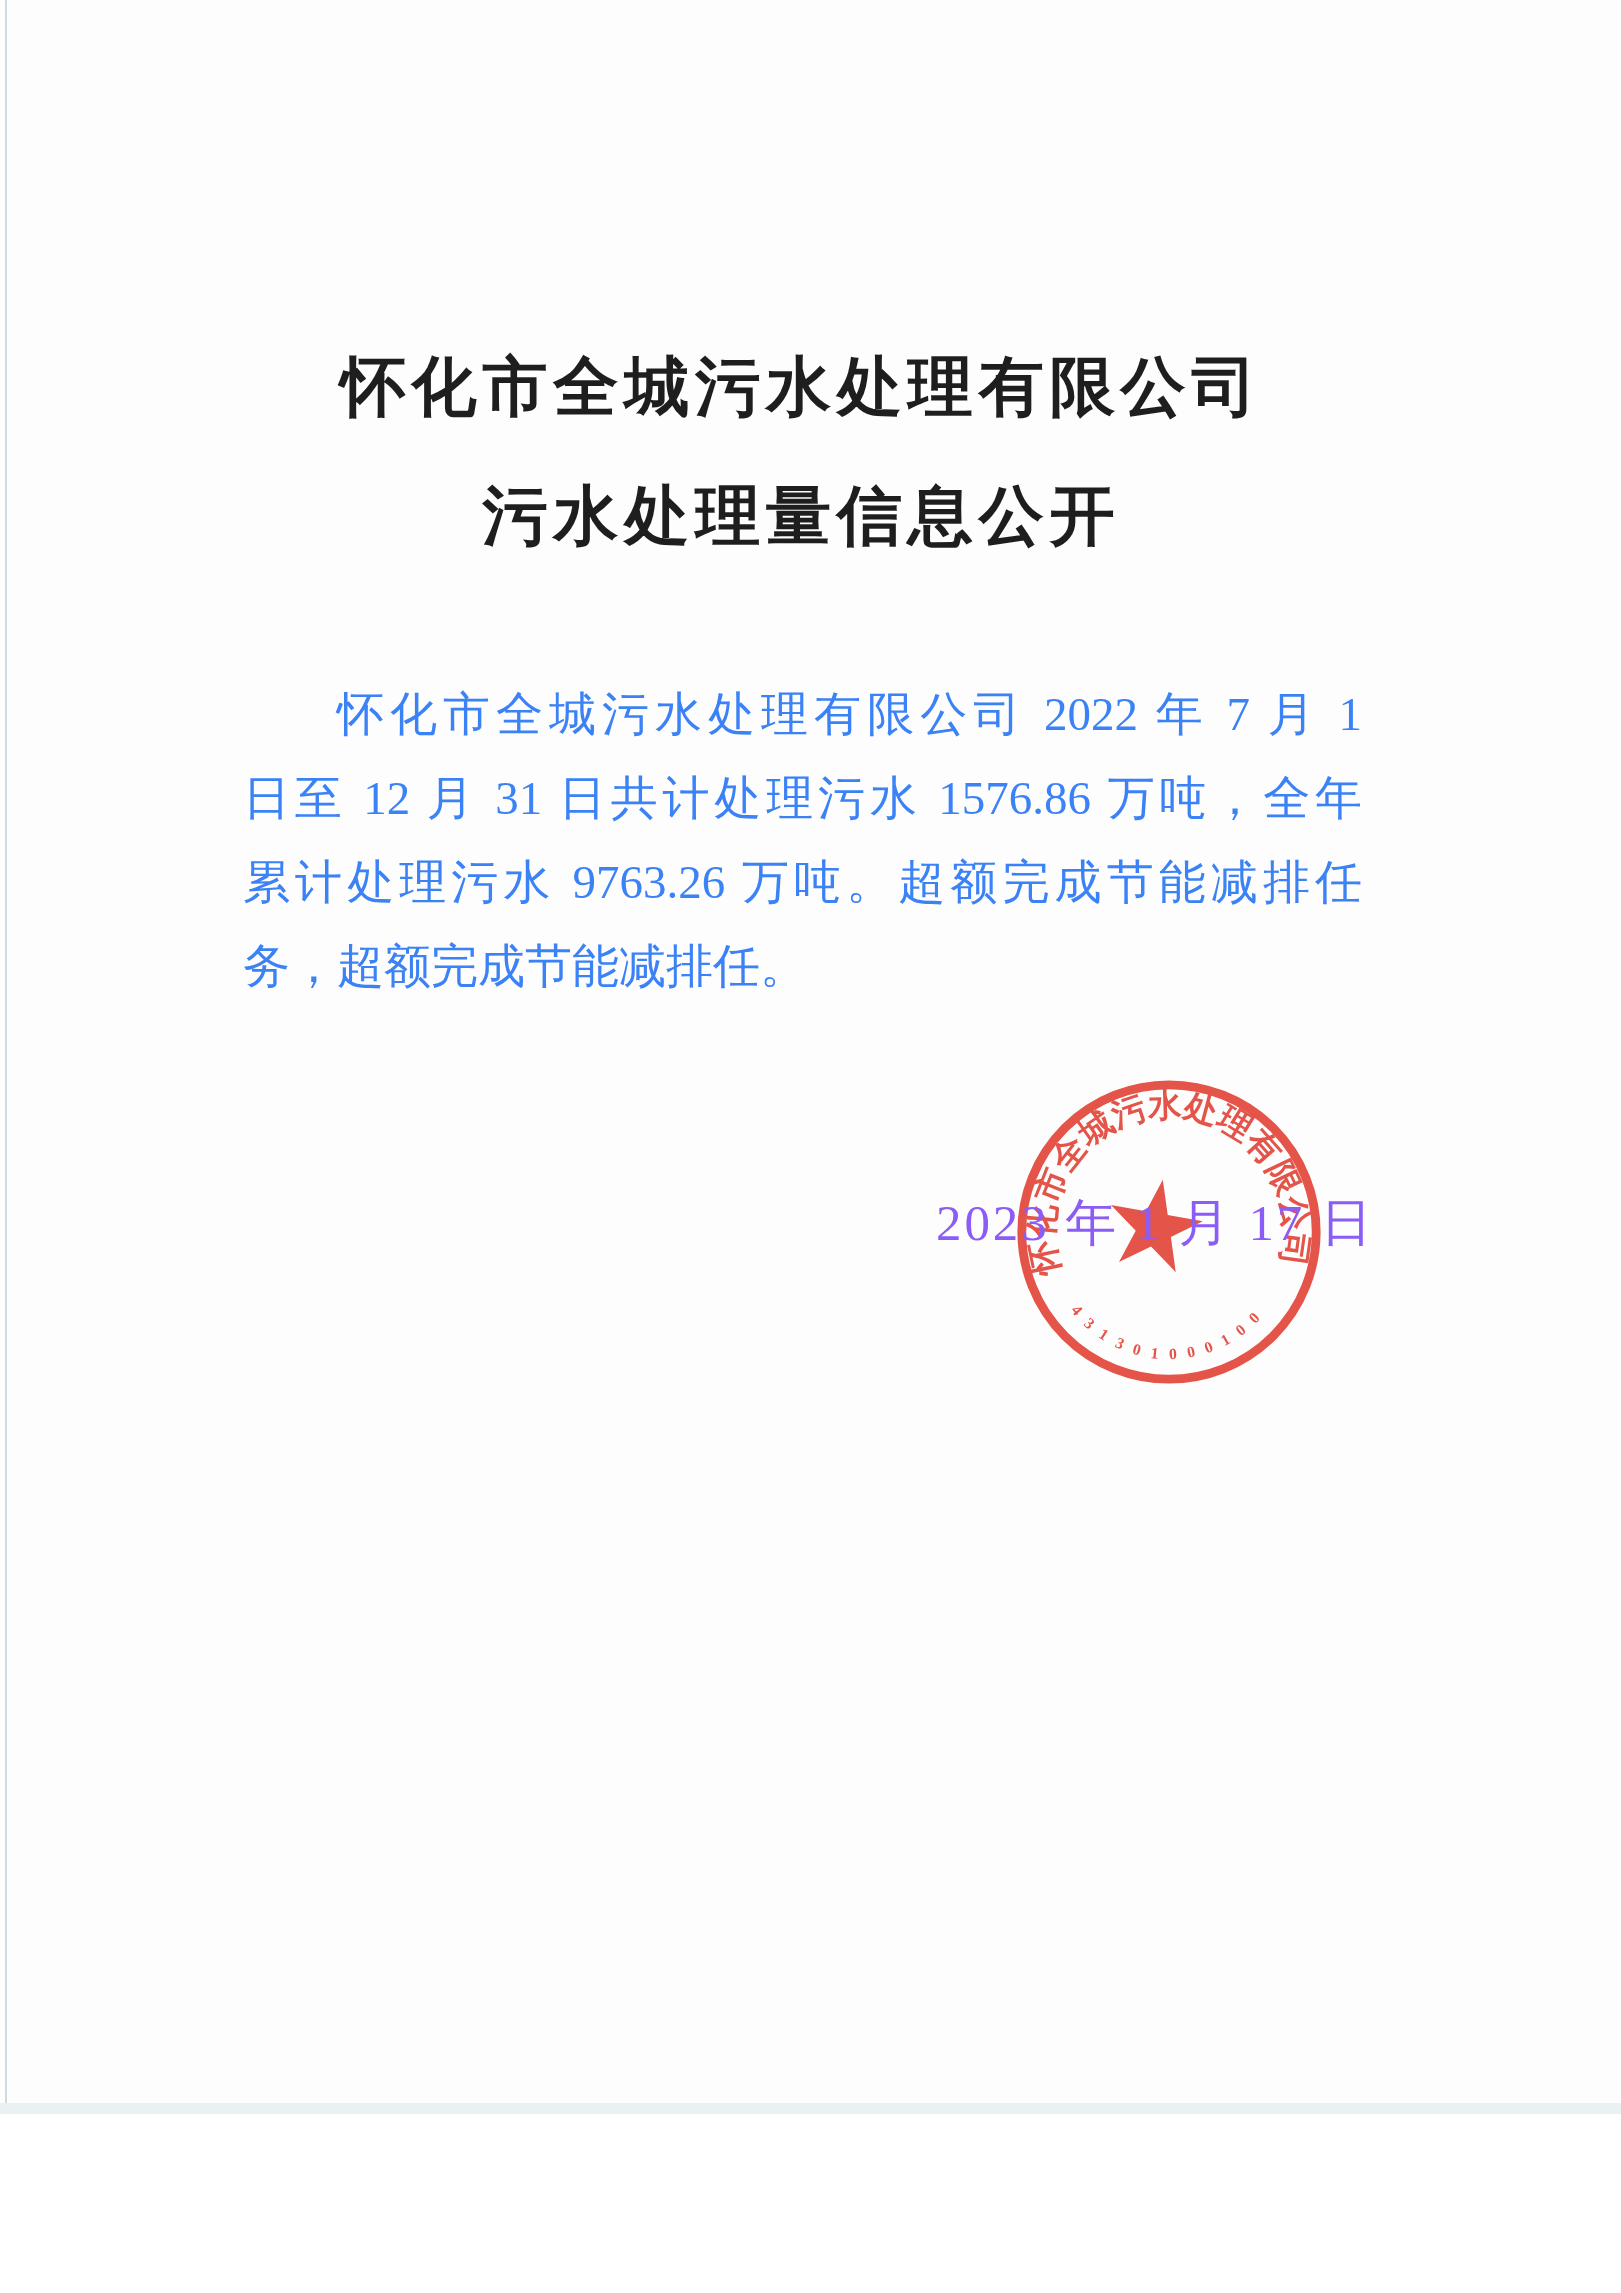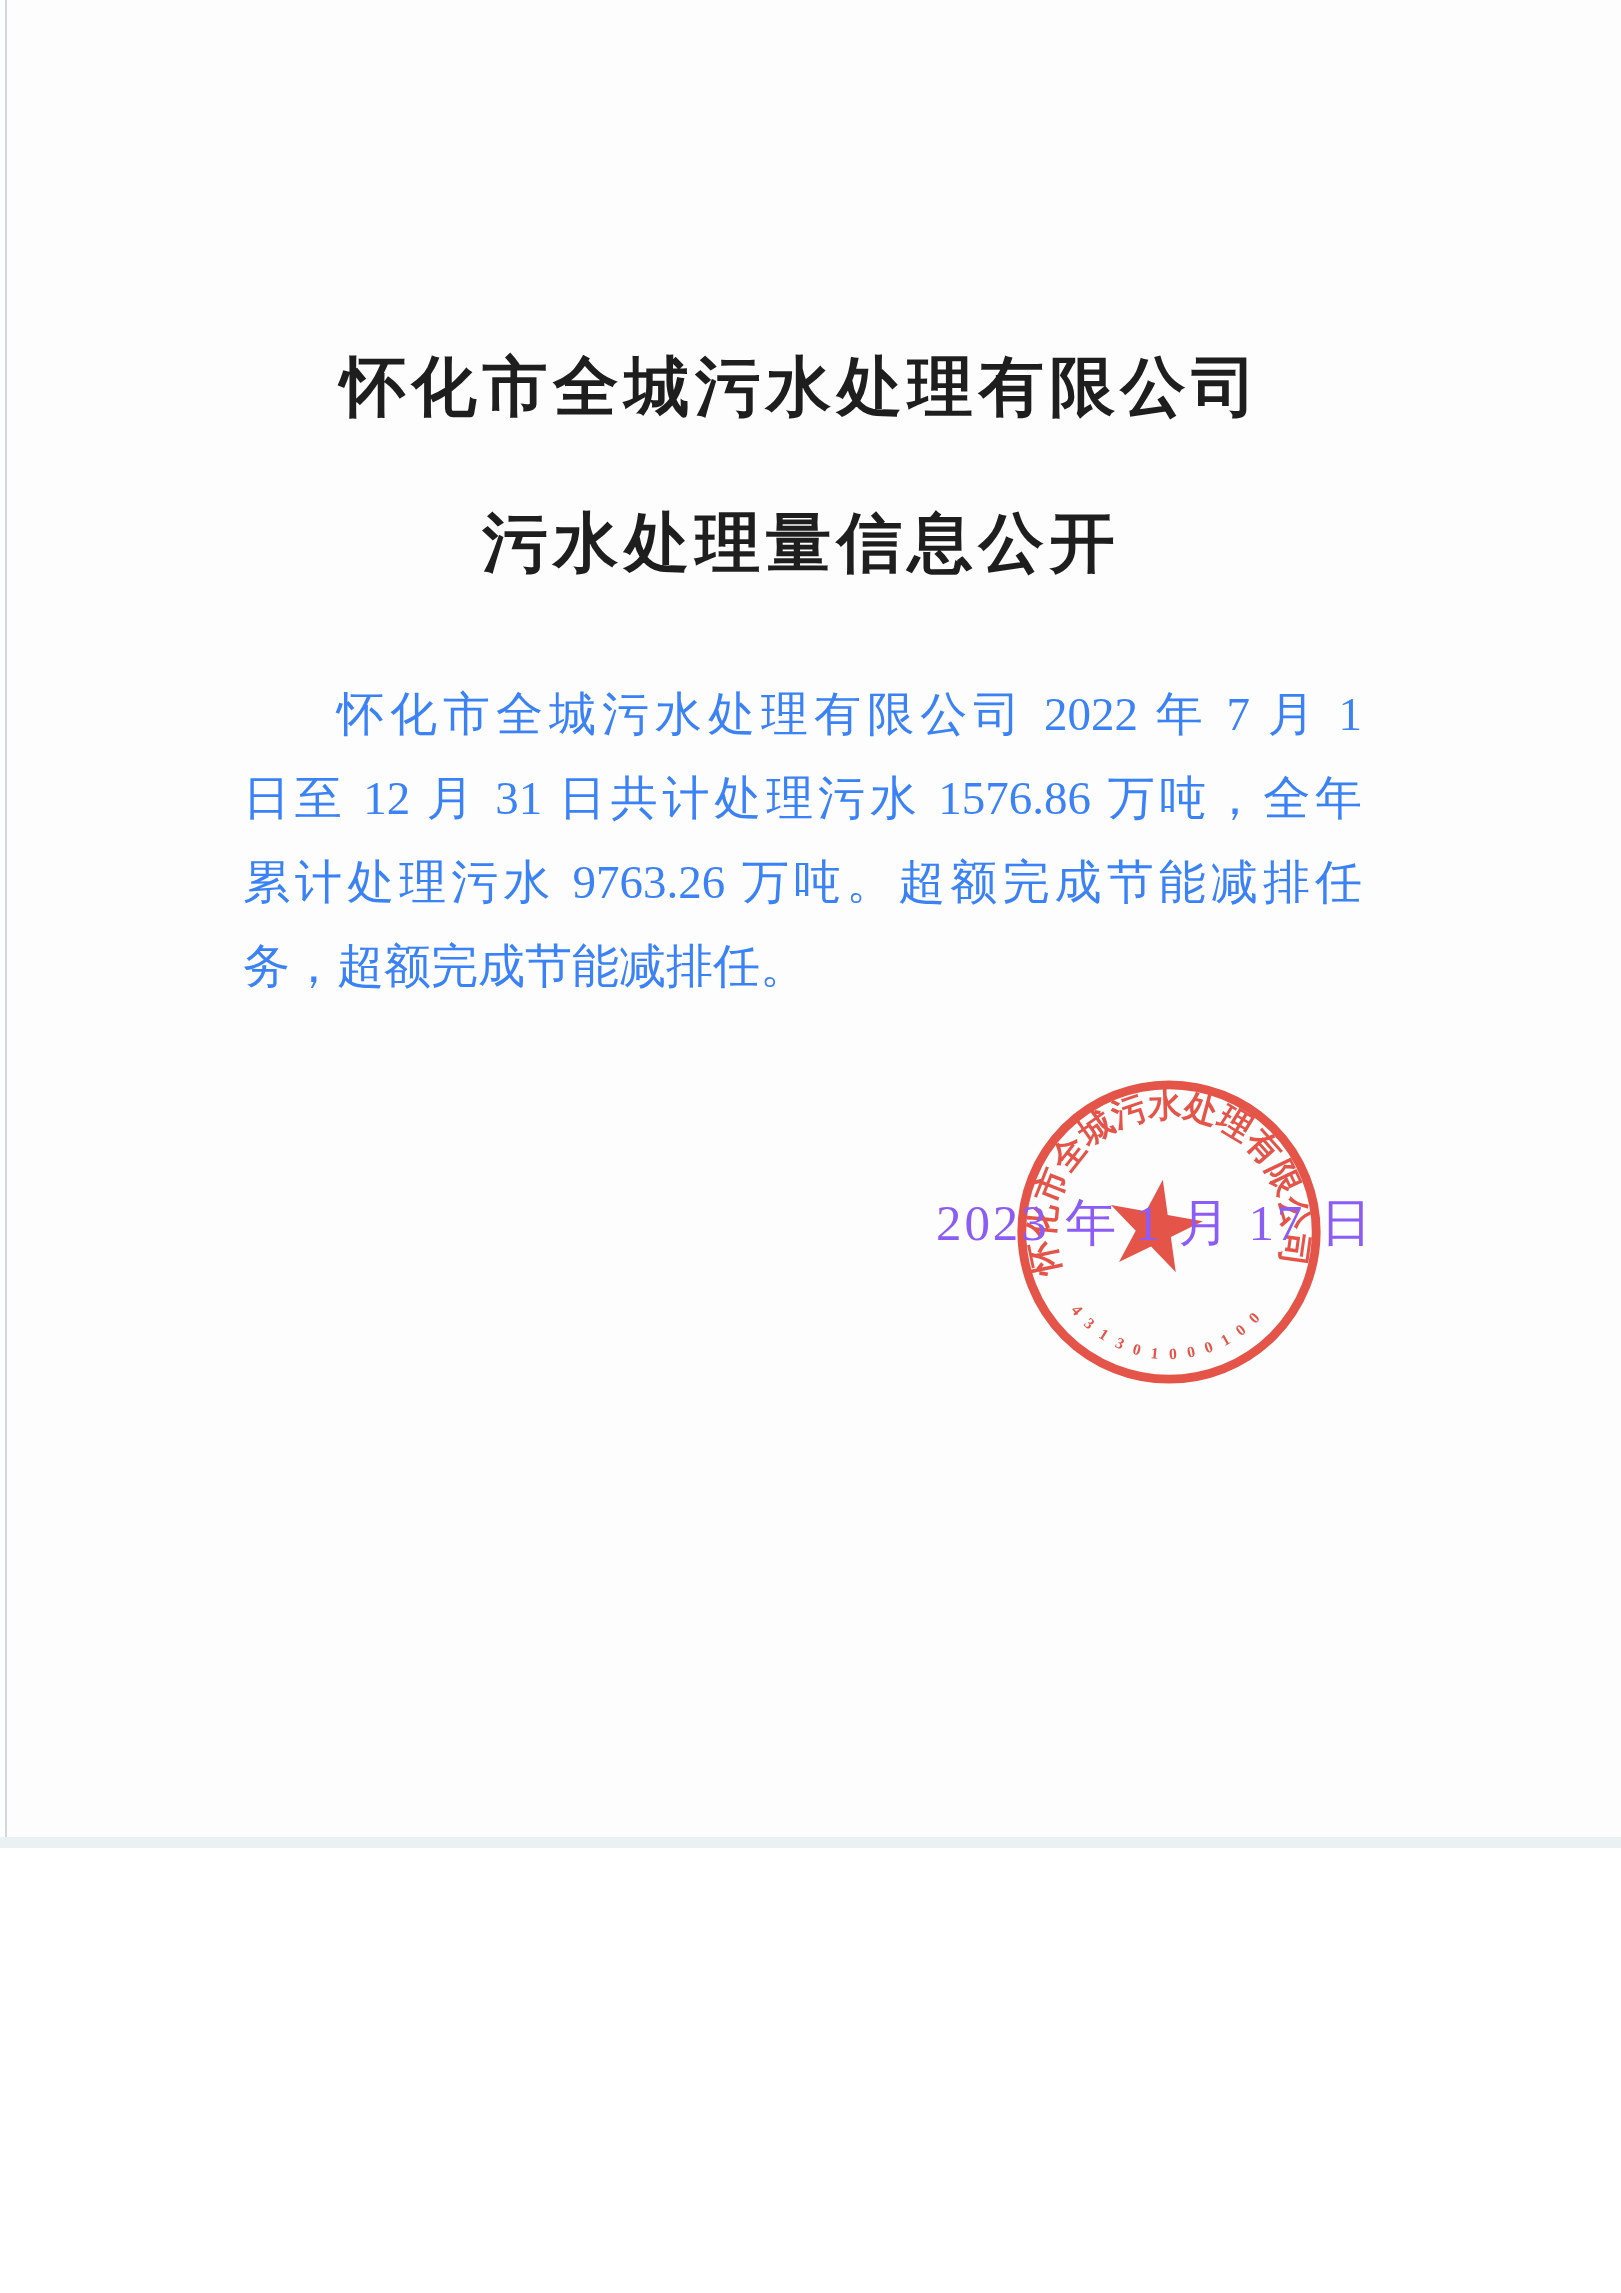--- a/index.html
+++ b/index.html
@@ -2,39 +2,39 @@
 <html><head>
 <meta charset="utf-8">
 <style>
   html,body{margin:0;padding:0;}
   body{
     width:1621px;height:2294px;position:relative;background:#ffffff;
     font-family:"Liberation Serif","DejaVu Serif",serif;
     overflow:hidden;
   }
   .page{
-    position:absolute;left:0;top:0;width:1621px;height:1848px;
+    position:absolute;left:0;top:0;width:1621px;height:2114px;
     background:#fdfdfd;overflow:hidden;
   }
   
   .scan-edge-left{
     position:absolute;left:4.9px;top:0;width:2px;height:2294px;
     background:rgba(148,176,186,0.45);
   }
   .scan-edge-bottom{
     position:absolute;left:0;bottom:0;width:1621px;height:10.8px;
     background:#e9f1f3;
   }
   .title{
     position:absolute;left:243px;width:1117px;margin:0;
     text-align:center;font-weight:bold;color:#1e1e1e;
     font-size:65px;line-height:69px;letter-spacing:5.9px;
   }
   .title1{top:353px;}
-  .title2{top:482px;margin-top:27px;}
+  .title2{top:482px;}
   .para{
     position:absolute;left:243px;top:672px;width:1119px;
     color:#3b82f6;font-size:47px;line-height:84px;
   }
   .pline{
     text-align:justify;
     text-align-last:justify;
   }
   .pline-first{padding-left:94px;}
   .pline-last{text-align-last:left;}

